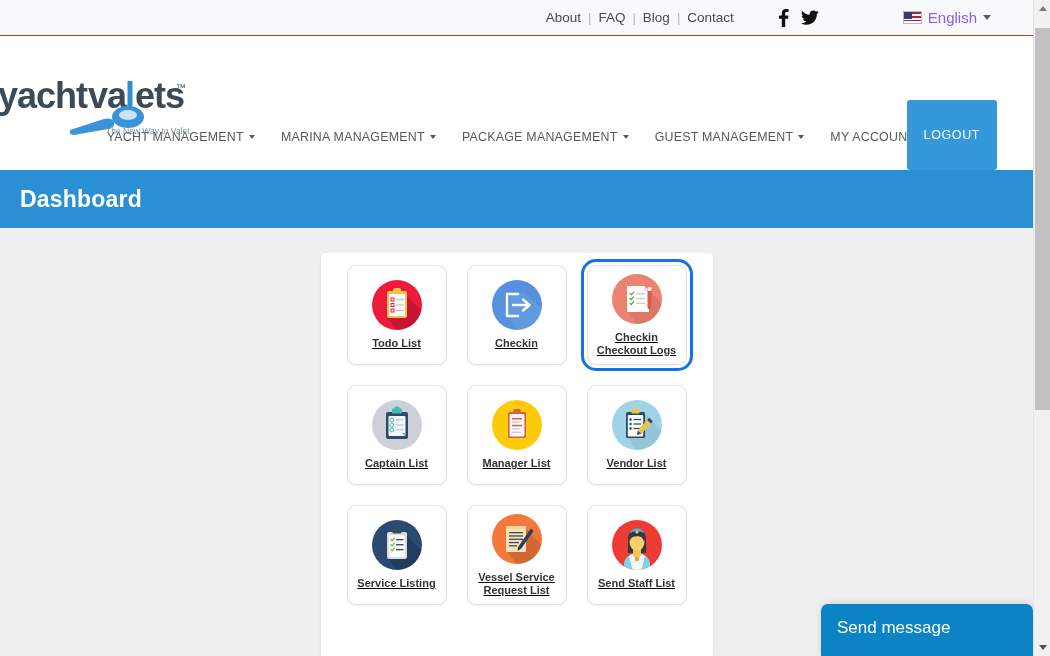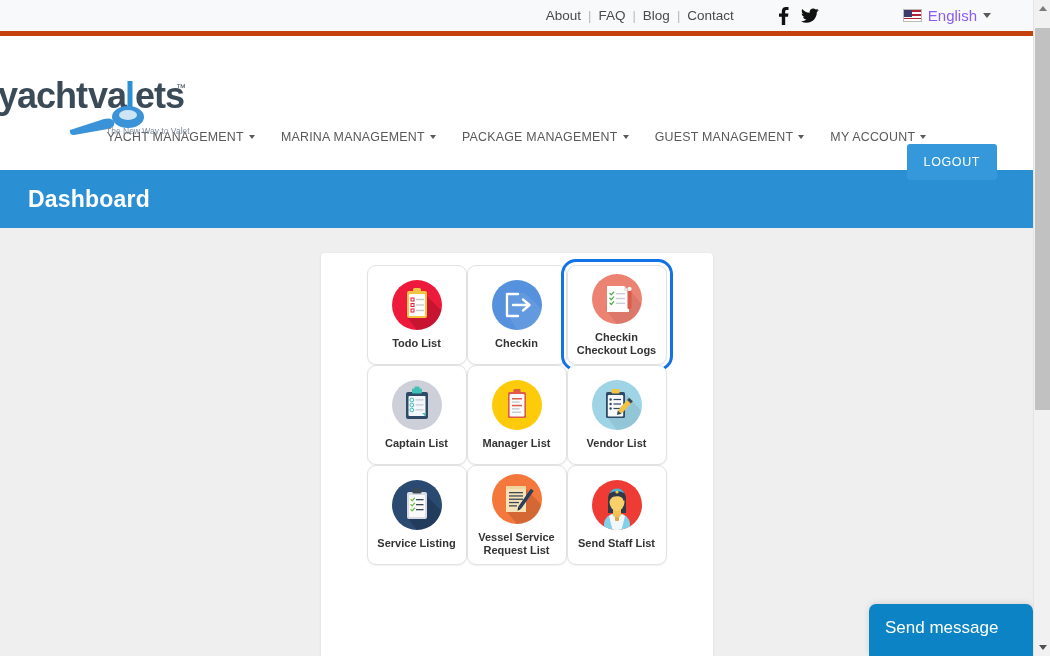--- a/index.html
+++ b/index.html
@@ -24,21 +24,21 @@
   
   .topbar {
     height: 36px;
     background: #f8f9fa;
     display: flex;
     align-items: center;
     justify-content: flex-end;
     padding-right: 42px;
     font-size: 13.5px;
     color: #4a4a4a;
-    border-bottom: 5px solid #c2410c;
+    border-bottom: 1px solid #c2410c;
   }
   .topbar a {
     color: #4a4a4a;
     text-decoration: none;
     padding: 0 7px;
     font-size: 13.5px;
   }
   .tb-sep { color: #b9b9b9; font-size: 13px; }
   .tb-social {
     display: flex; align-items: center;
@@ -98,24 +98,23 @@
   .logo-wrap svg { display: block; }
   .btn-logout {
     position: absolute;
     right: 36px; top: 64px;
     background: #3498db;
     color: #fff;
     border: none;
     border-radius: 3px;
     font-size: 12.5px;
     letter-spacing: 0.6px;
-    padding: 11px 17px;
+    padding: 28px 17px;
     cursor: pointer;
     font-family: "Liberation Sans", sans-serif;
-    margin-top: 44px;
   }
 
   
   .mainnav {
     background: #ffffff;
     display: flex;
     justify-content: center;
     align-items: center;
     padding: 6px 0 22px 0;
   }
@@ -138,21 +137,21 @@
     border-right: 3.5px solid transparent;
     border-top: 4.5px solid #58595b;
   }
 
   
   .banner {
     background: #2b8fd4;
     height: 58px;
     display: flex;
     align-items: center;
-    padding-left: 28px;
+    padding-left: 20px;
   }
   .banner h1 {
     margin: 0;
     color: #ffffff;
     font-size: 23px;
     font-weight: bold;
     letter-spacing: 0.2px;
   }
 
   
@@ -191,21 +190,23 @@
     font-weight: bold;
     display: flex;
     align-items: center;
     justify-content: center;
     line-height: 1;
   }
 
   .tile-grid {
     display: grid;
     grid-template-columns: repeat(3, 100px);
+    gap: 20px;
     justify-content: center;
+    text-decoration: underline;
   }
   .tile {
     width: 100px;
     height: 100px;
     background: #ffffff;
     border: 1px solid #e2e2e2;
     border-radius: 9px;
     box-shadow: 0 1px 2px rgba(0,0,0,0.06);
     display: flex;
     flex-direction: column;
@@ -232,21 +233,21 @@
     text-align: center;
     line-height: 1.2;
     padding: 0 3px;
   }
 
   
   .chat-widget {
     position: absolute;
     right: 0px;
     bottom: 0px;
-    width: 164px;
+    width: 212px;
     background: #0b83c4;
     border-radius: 7px 7px 0 0;
     color: #ffffff;
     font-size: 17px;
     padding: 14px 16px 18px 16px;
     cursor: pointer;
     box-shadow: 0 -1px 6px rgba(0,0,0,0.12);
   }
 
   

